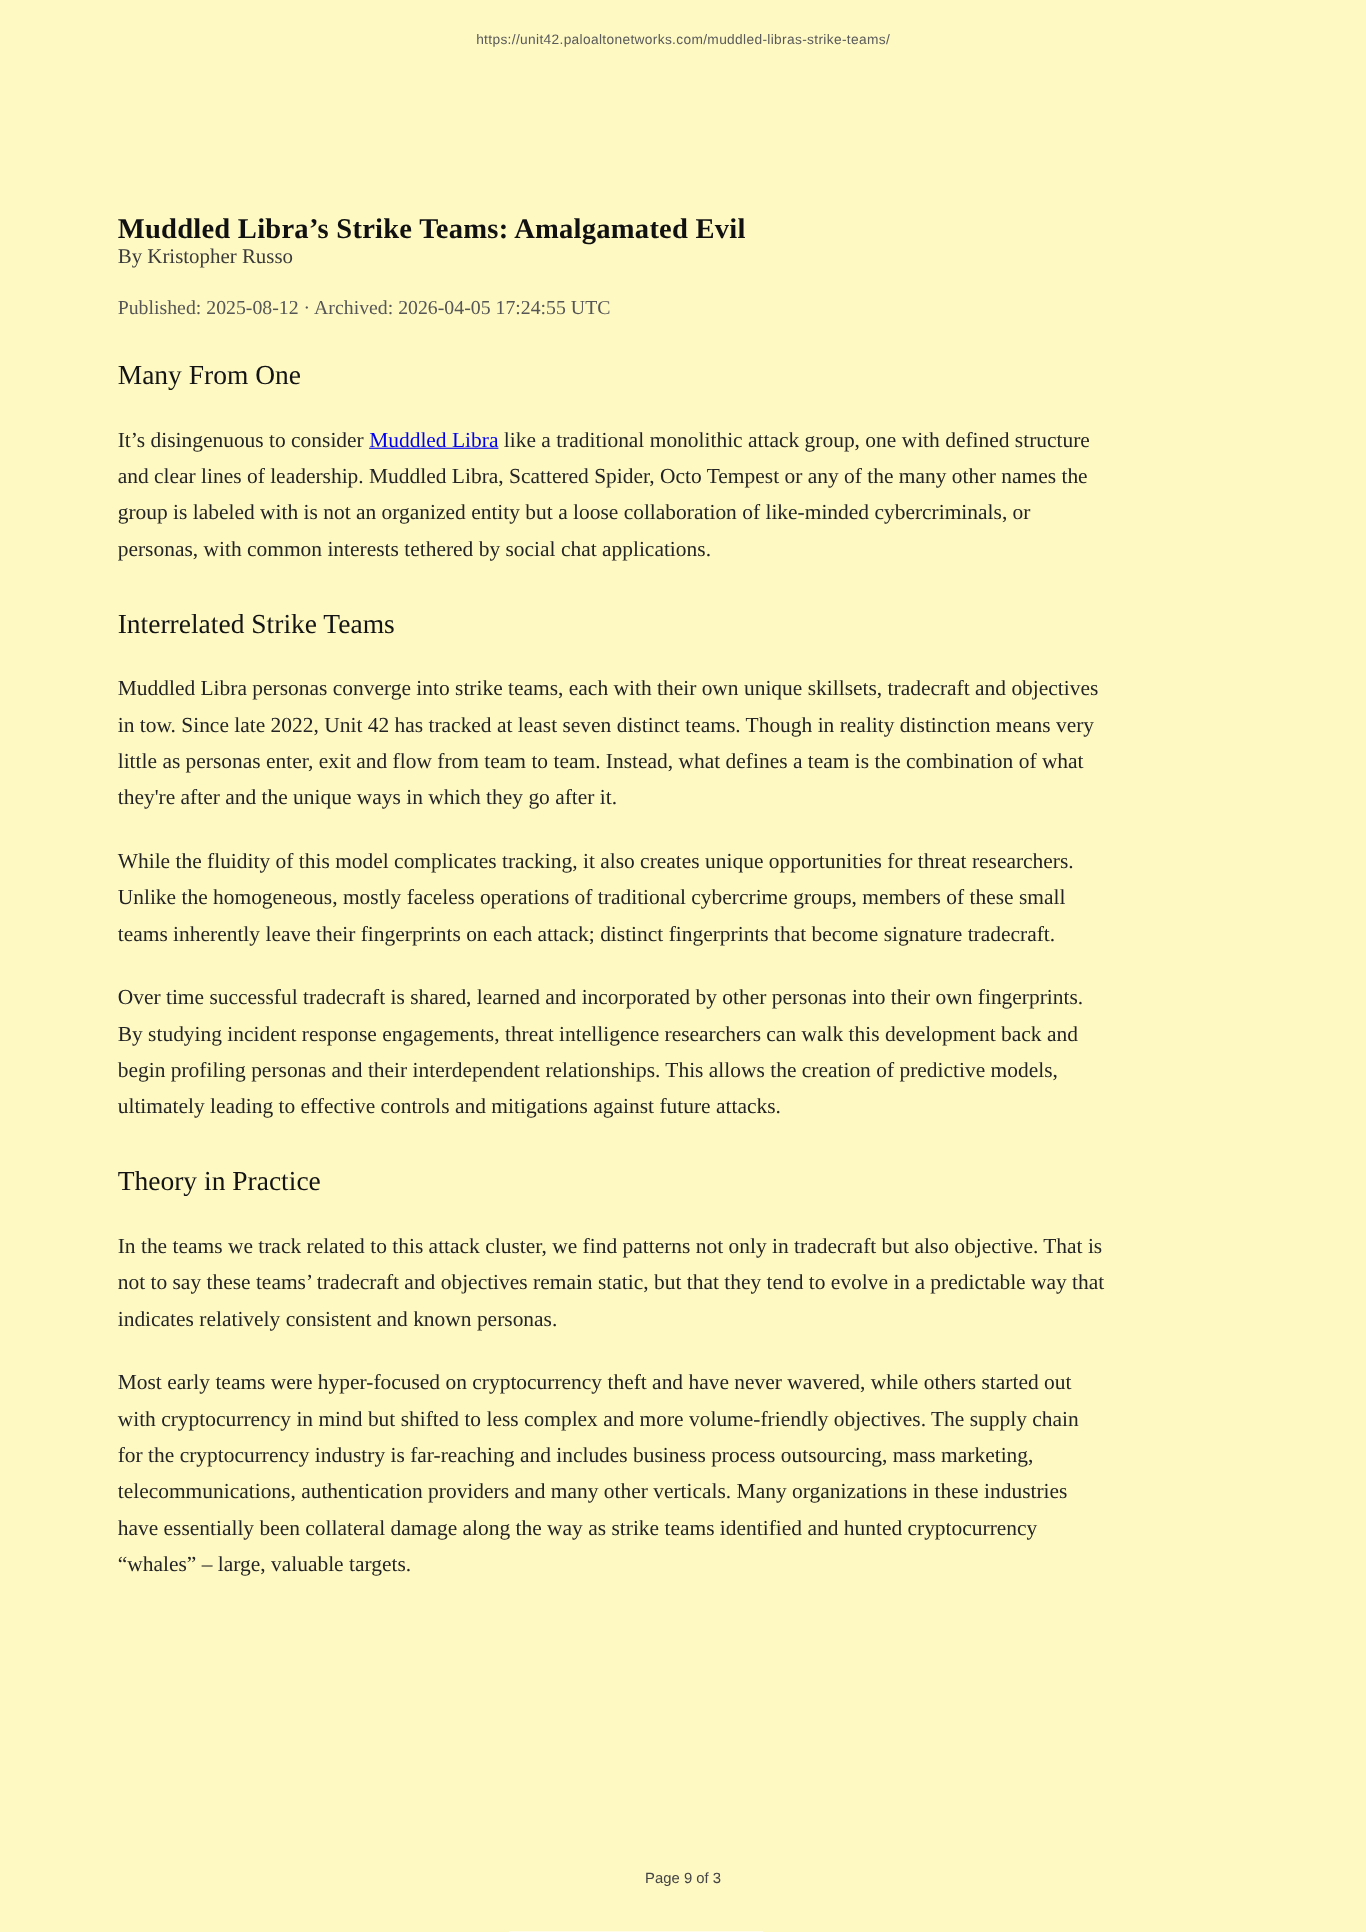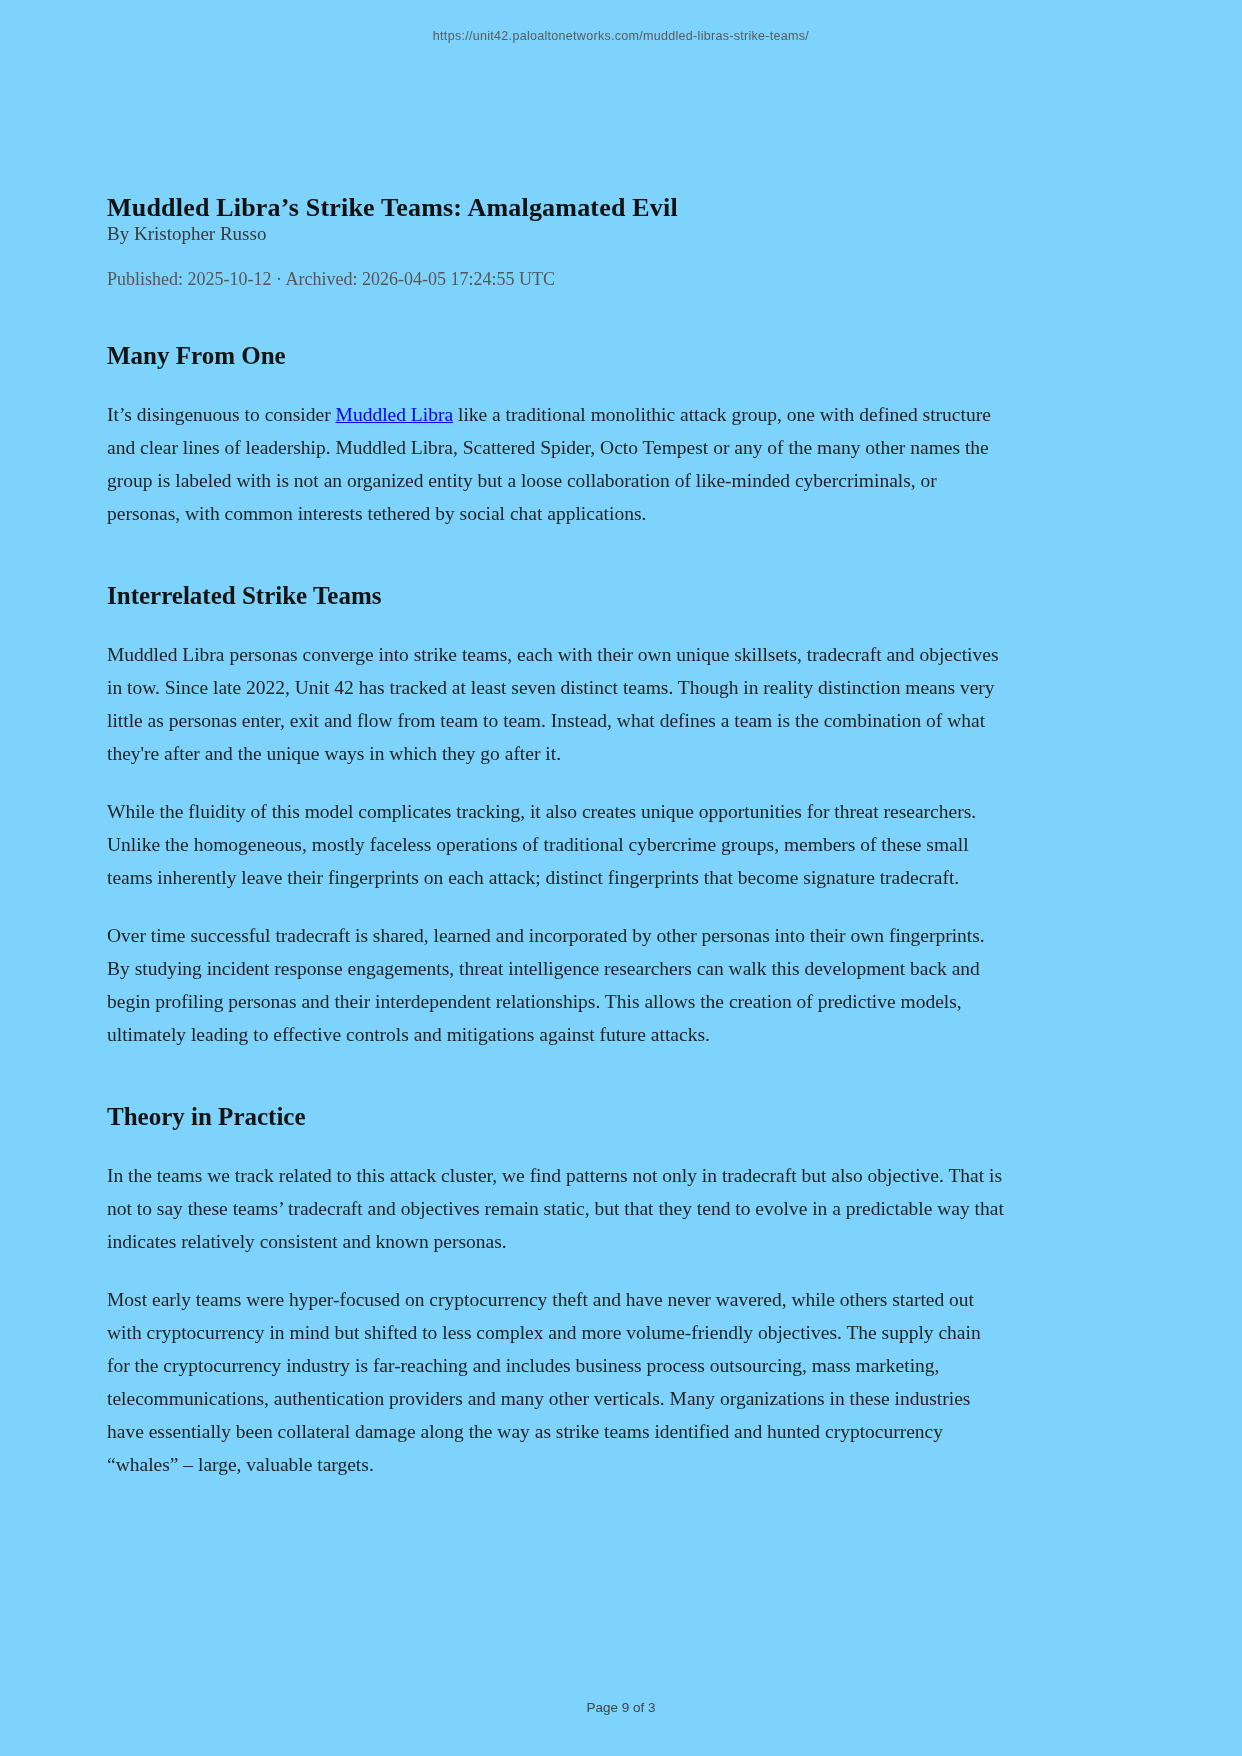--- a/index.html
+++ b/index.html
@@ -1,21 +1,21 @@
 <!DOCTYPE html>
 <html><head>
 <meta charset="utf-8">
 <style>
   * { box-sizing: border-box; margin: 0; padding: 0; }
   html, body { background: #ffffff; }
   .page {
     position: relative;
     width: 1242px;
     height: 1756px;
-    background: #7dd3fc;
+    background: #fef9c3;
     font-family: "Liberation Serif", serif;
     overflow: hidden;
   }
   .url-bar {
     position: absolute;
     top: 29px;
     left: 0;
     right: 0;
     text-align: center;
     font-family: "Liberation Sans", sans-serif;
@@ -39,24 +39,24 @@
   .byline {
     font-size: 19px;
     color: #3b3b3b;
   }
   .meta {
     margin-top: 24px;
     font-size: 18px;
     color: #565656;
   }
   h2.section-heading {
-    margin-top: 52px;
+    margin-top: 38px;
     margin-bottom: 28px;
     font-size: 25px;
-    font-weight: bold;
+    font-weight: normal;
     color: #141414;
   }
   p.body-text {
     font-size: 19.5px;
     line-height: 33px;
     color: #242424;
     margin-bottom: 25px;
   }
   a.inline-link {
     color: #0000ee;
@@ -80,21 +80,21 @@
 <div class="page">
 
   <div class="url-bar">https://unit42.paloaltonetworks.com/muddled-libras-strike-teams/</div>
 
   <main class="content">
 
     <h1 class="title">Muddled Libra’s Strike Teams: Amalgamated Evil</h1>
 
     <div class="byline">By Kristopher Russo</div>
 
-    <div class="meta">Published: 2025-10-12 · Archived: 2026-04-05 17:24:55 UTC</div>
+    <div class="meta">Published: 2025-08-12 · Archived: 2026-04-05 17:24:55 UTC</div>
 
     <section>
       <h2 class="section-heading">Many From One</h2>
       <p class="body-text"><span>It’s disingenuous to consider </span><a class="inline-link" href="#">Muddled Libra</a><span> like a traditional monolithic attack group, one with defined structure and clear lines of leadership. Muddled Libra, Scattered Spider, Octo Tempest or any of the many other names the group is labeled with is not an organized entity but a loose collaboration of like-minded cybercriminals, or personas, with common interests tethered by social chat applications.</span></p>
     </section>
 
     <section>
       <h2 class="section-heading">Interrelated Strike Teams</h2>
       <p class="body-text">Muddled Libra personas converge into strike teams, each with their own unique skillsets, tradecraft and objectives in tow. Since late 2022, Unit 42 has tracked at least seven distinct teams. Though in reality distinction means very little as personas enter, exit and flow from team to team. Instead, what defines a team is the combination of what they're after and the unique ways in which they go after it.</p>
       <p class="body-text">While the fluidity of this model complicates tracking, it also creates unique opportunities for threat researchers. Unlike the homogeneous, mostly faceless operations of traditional cybercrime groups, members of these small teams inherently leave their fingerprints on each attack; distinct fingerprints that become signature tradecraft.</p>

